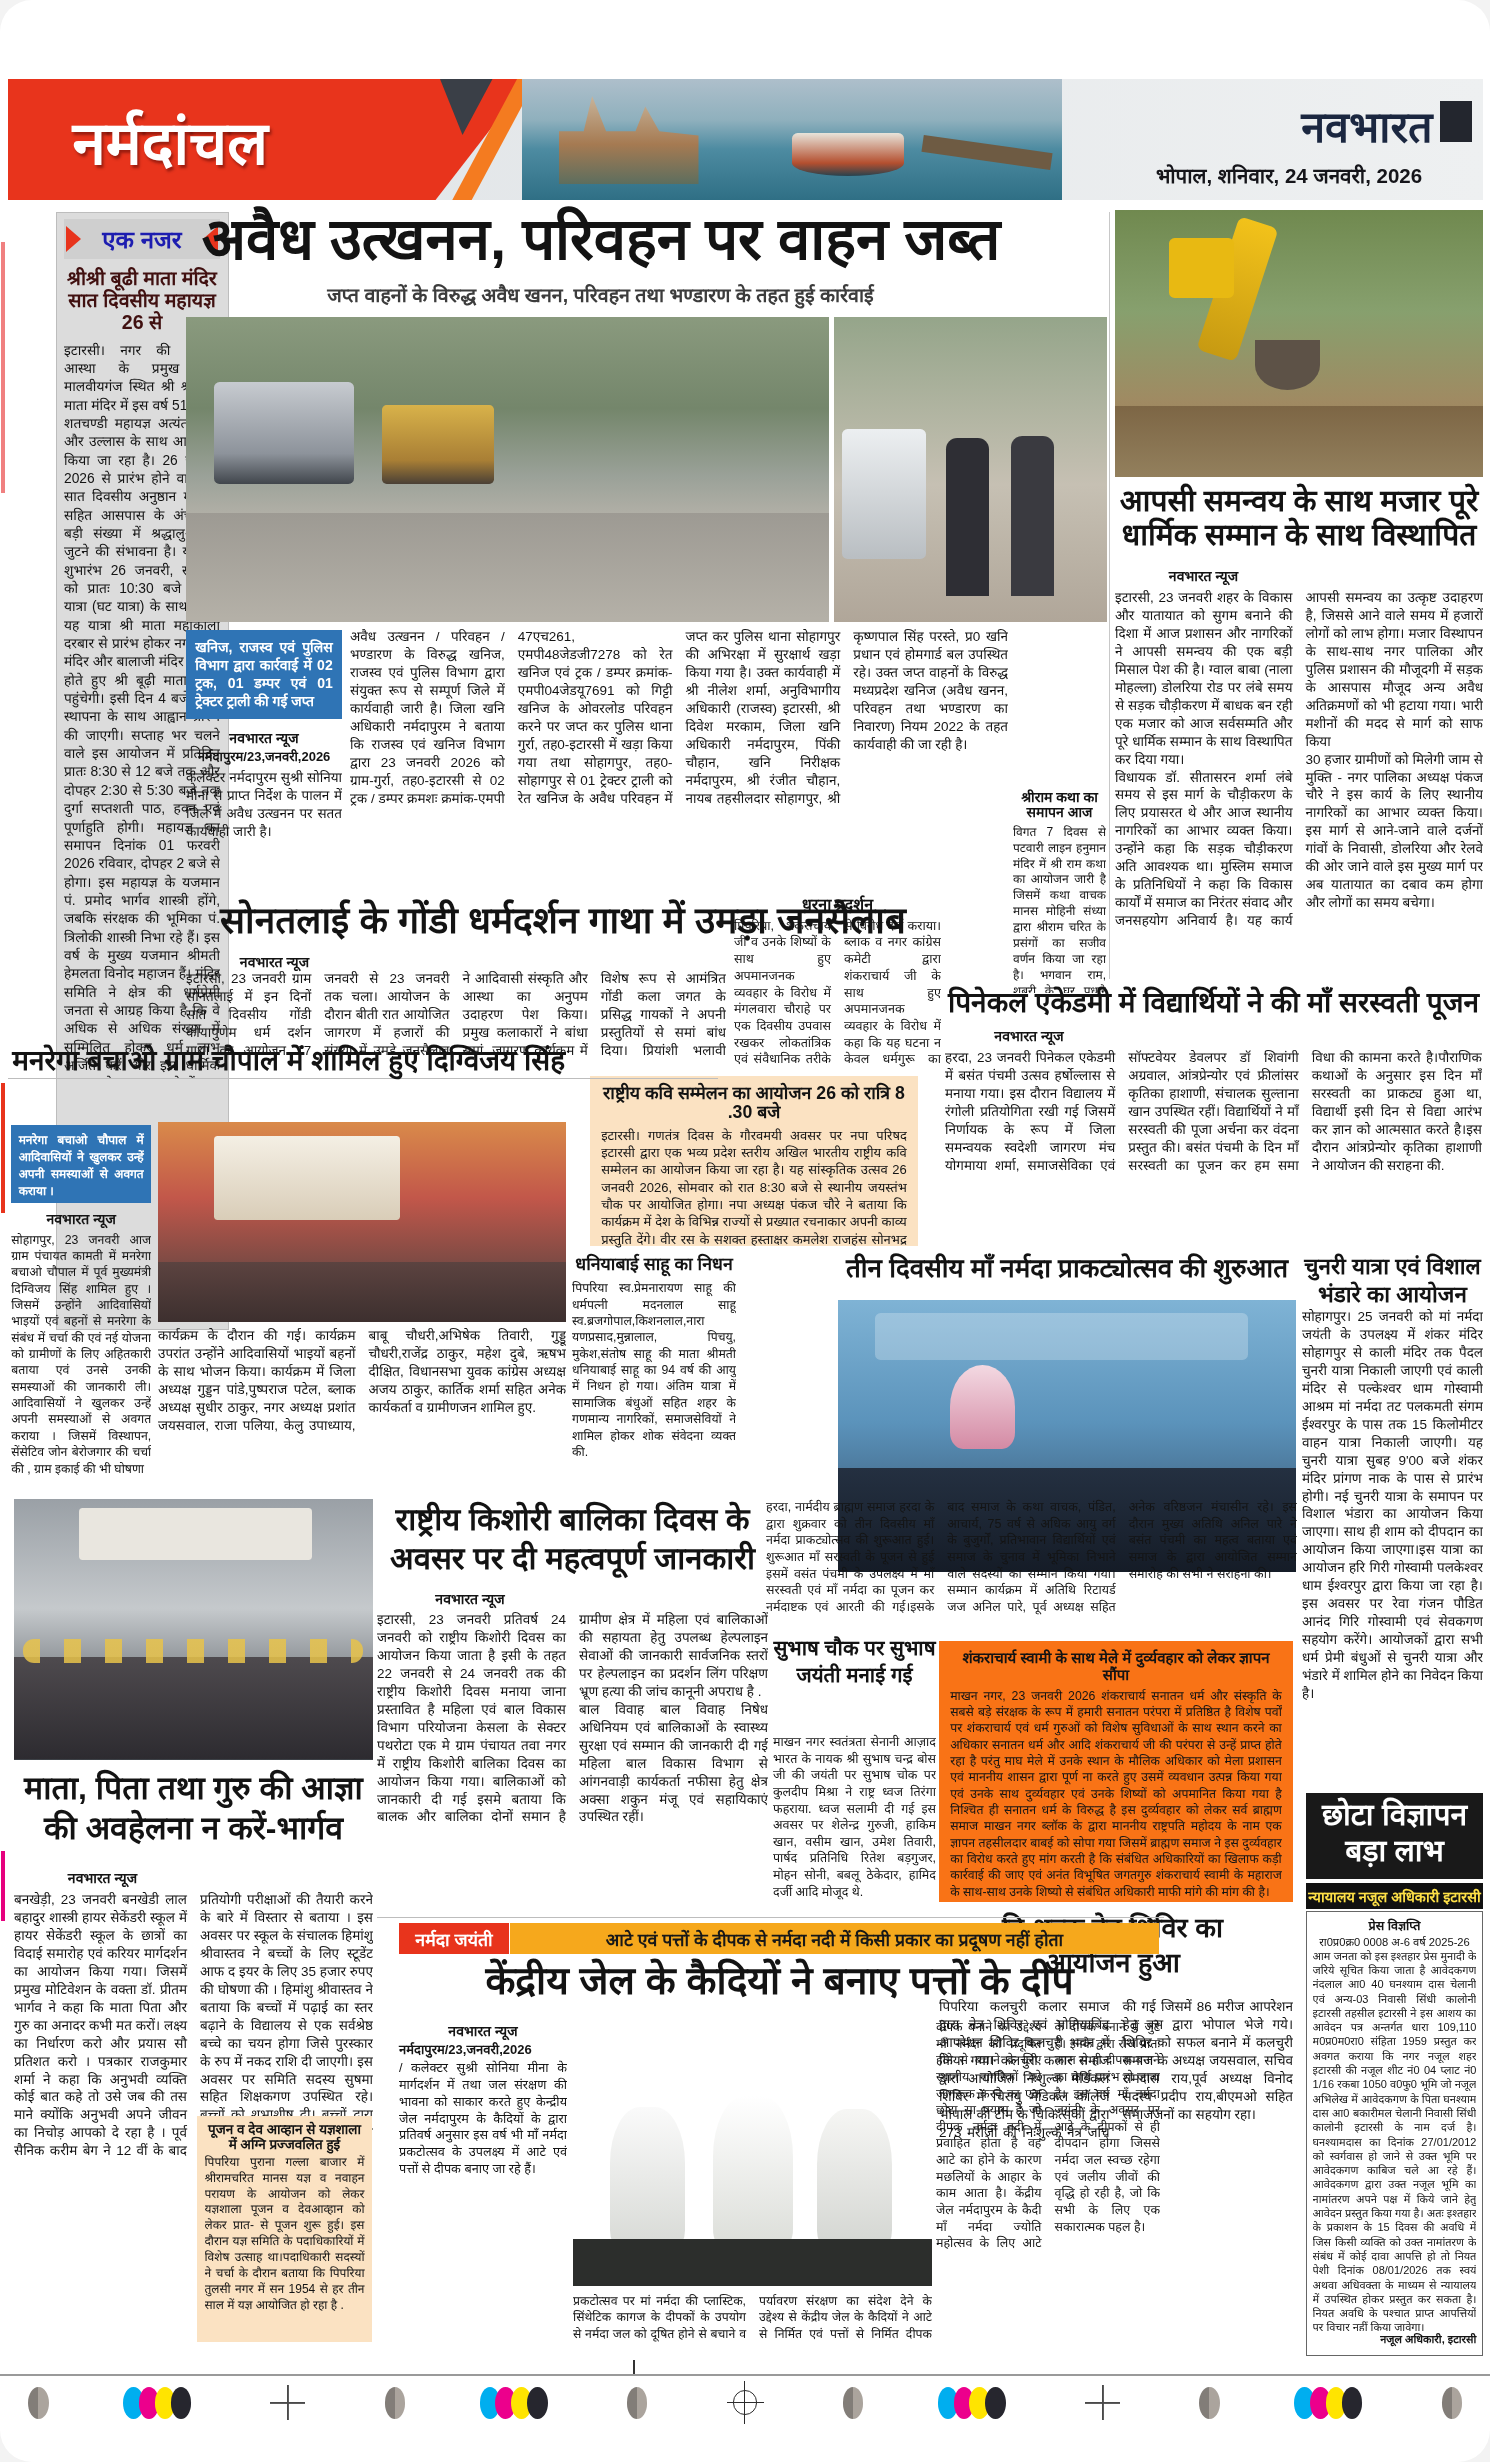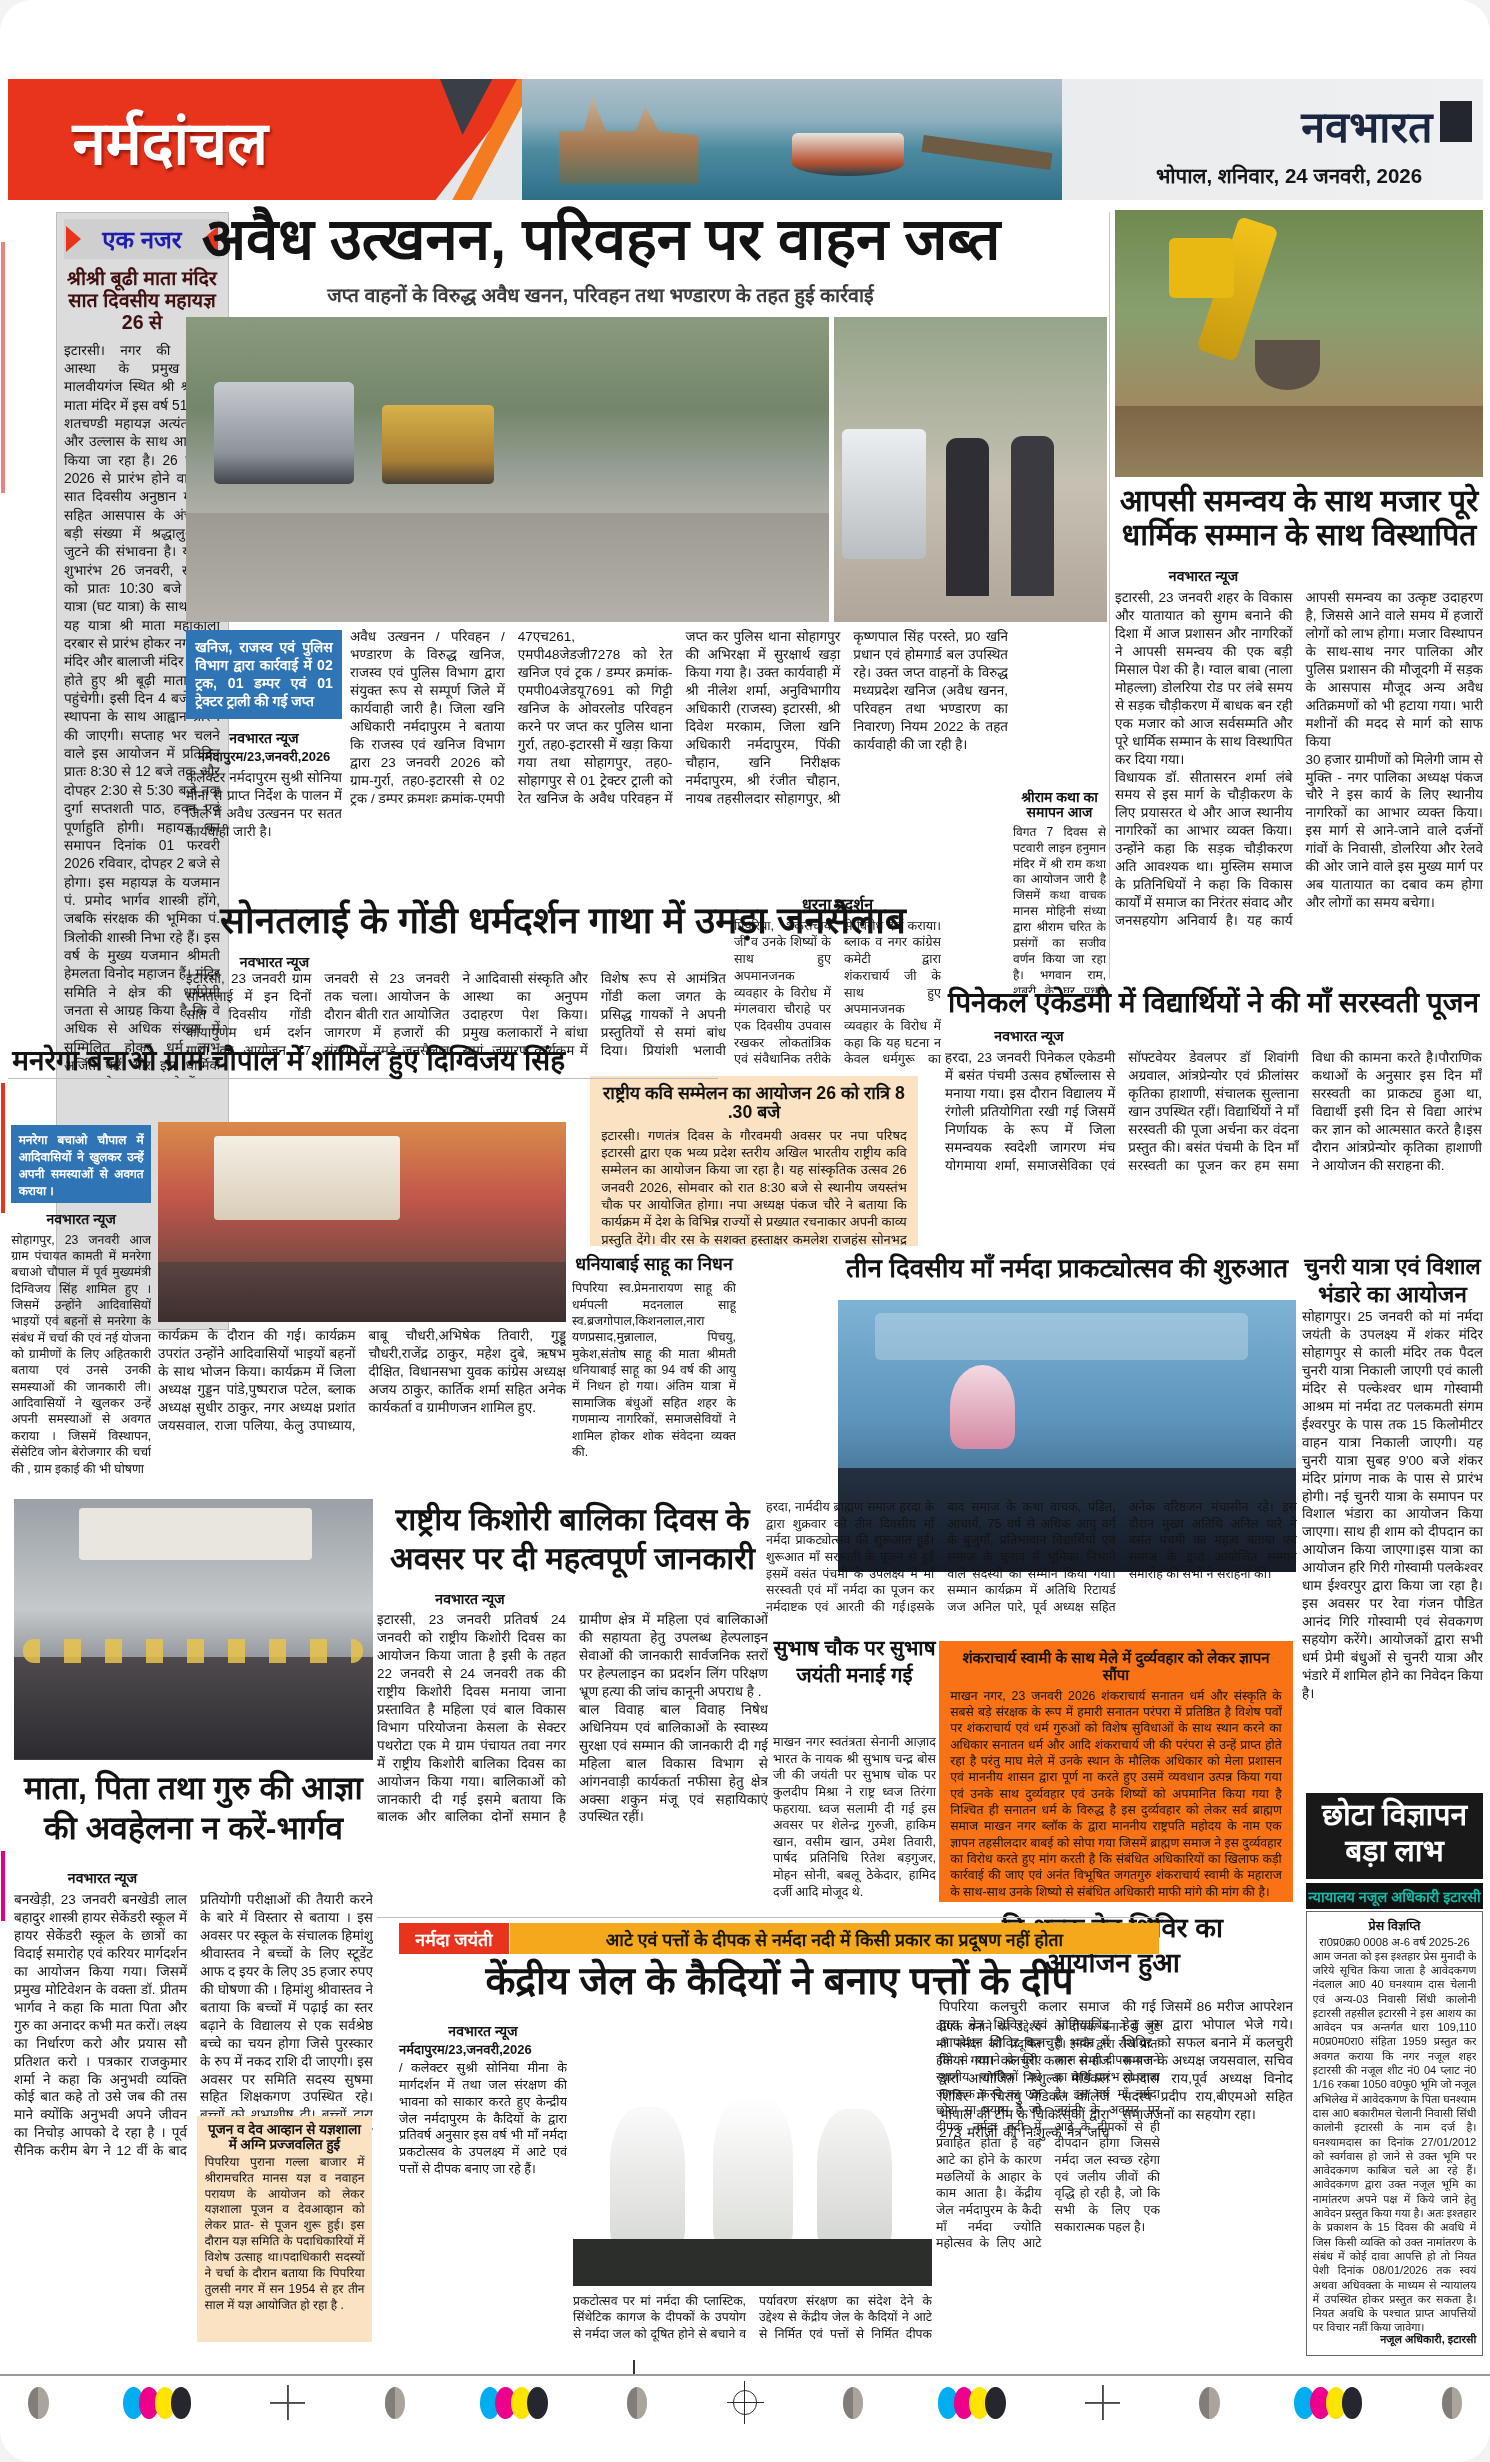--- a/index.html
+++ b/index.html
@@ -183,21 +183,21 @@
   <div class="abs hl ctr" style="left:959px;top:1911px;width:307px;font-size:27px;line-height:1.3;">नि:शुल्क नेत्र शिविर का आयोजन हुआ</div>
   <div class="abs jt c2" style="left:939px;top:1998px;width:354px;height:359px;">पिपरिया कलचुरी कलार समाज द्वारा नेत्र शिविर एवं मोतियाबिंद आपरेशन शिविर कलचुरी भवन में किया गया। कलचुरी कलार समाज द्वारा आयोजित निःशुल्क मेडिकल शिविर में चिरायु मेडिकल कॉलेज भोपाल की टीम के चिकित्सकों द्वारा 273 मरीजों की निःशुल्क नेत्र जांच की गई जिसमें 86 मरीज आपरेशन हेतु बस द्वारा भोपाल भेजे गये। शिविर को सफल बनाने में कलचुरी समाज के अध्यक्ष जयसवाल, सचिव रामदास राय,पूर्व अध्यक्ष विनोद सदस्य प्रदीप राय,बीएमओ सहित समाजजनों का सहयोग रहा।</div>
 
   <div class="abs hl ctr" style="left:1302px;top:1253px;width:181px;font-size:22.4px;line-height:1.25;">चुनरी यात्रा एवं विशाल भंडारे का आयोजन</div>
   <div class="abs jt" style="left:1302px;top:1308px;width:181px;height:480px;">सोहागपुर। 25 जनवरी को मां नर्मदा जयंती के उपलक्ष्य में शंकर मंदिर सोहागपुर से काली मंदिर तक पैदल चुनरी यात्रा निकाली जाएगी एवं काली मंदिर से पल्केश्वर धाम गोस्वामी आश्रम मां नर्मदा तट पलकमती संगम ईश्वरपुर के पास तक 15 किलोमीटर वाहन यात्रा निकाली जाएगी। यह चुनरी यात्रा सुबह 9'00 बजे शंकर मंदिर प्रांगण नाक के पास से प्रारंभ होगी। नई चुनरी यात्रा के समापन पर विशाल भंडारा का आयोजन किया जाएगा। साथ ही शाम को दीपदान का आयोजन किया जाएगा।इस यात्रा का आयोजन हरि गिरी गोस्वामी पलकेश्वर धाम ईश्वरपुर द्वारा किया जा रहा है। इस अवसर पर रेवा गंजन पौडित आनंद गिरि गोस्वामी एवं सेवकगण सहयोग करेंगे। आयोजकों द्वारा सभी धर्म प्रेमी बंधुओं से चुनरी यात्रा और भंडारे में शामिल होने का निवेदन किया है।</div>
 
   <div class="abs" style="left:1306px;top:1793px;width:177px;height:86px;background:#191919;color:#fff;text-align:center;padding-top:3.7px;">
     <div style="font-size:30px;font-weight:bold;line-height:1.2;">छोटा विज्ञापन</div>
     <div style="font-size:30px;font-weight:bold;line-height:1.2;">बड़ा लाभ</div>
   </div>
-  <div class="abs" style="left:1306px;top:1883px;width:177px;background:#111;color:#14b8a6;font-weight:bold;font-size:14.4px;text-align:center;padding:3.7px 0;">न्यायालय नजूल अधिकारी इटारसी</div>
+  <div class="abs" style="left:1306px;top:1883px;width:177px;background:#111;color:#fde047;font-weight:bold;font-size:14.4px;text-align:center;padding:3.7px 0;">न्यायालय नजूल अधिकारी इटारसी</div>
   <div class="abs" style="left:1306px;top:1911px;width:177px;height:445px;border:0.9px solid #666;padding:4.7px 5.6px;overflow:hidden;">
     <div class="ctr" style="font-weight:bold;font-size:12.6px;">प्रेस विज्ञप्ति</div>
     <div class="ctr" style="font-size:11.2px;">रा0प्र0क्र0 0008 अ-6 वर्ष 2025-26</div>
     <div class="jt" style="font-size:11px;line-height:1.3;height:382px;">आम जनता को इस इश्तहार प्रेस मुनादी के जरिये सूचित किया जाता है आवेदकगण नंदलाल आ0 40 घनश्याम दास चेलानी एवं अन्य-03 निवासी सिंधी कालोनी इटारसी तहसील इटारसी ने इस आशय का आवेदन पत्र अन्तर्गत धारा 109,110 म0प्र0म0रा0 संहिता 1959 प्रस्तुत कर अवगत कराया कि नगर नजूल शहर इटारसी की नजूल शीट नं0 04 प्लाट नं0 1/16 रकबा 1050 व0फु0 भूमि जो नजूल अभिलेख में आवेदकगण के पिता घनश्याम दास आ0 बकारीमल चेलानी निवासी सिंधी कालोनी इटारसी के नाम दर्ज है। घनश्यामदास का दिनांक 27/01/2012 को स्वर्गवास हो जाने से उक्त भूमि पर आवेदकगण काबिज चले आ रहे हैं। आवेदकगण द्वारा उक्त नजूल भूमि का नामांतरण अपने पक्ष में किये जाने हेतु आवेदन प्रस्तुत किया गया है। अतः इश्तहार के प्रकाशन के 15 दिवस की अवधि में जिस किसी व्यक्ति को उक्त नामांतरण के संबंध में कोई दावा आपत्ति हो तो नियत पेशी दिनांक 08/01/2026 तक स्वयं अथवा अधिवक्ता के माध्यम से न्यायालय में उपस्थित होकर प्रस्तुत कर सकता है। नियत अवधि के पश्चात प्राप्त आपत्तियों पर विचार नहीं किया जावेगा।</div>
     <div style="font-size:11px;font-weight:bold;text-align:right;">नजूल अधिकारी, इटारसी</div>
   </div>
 
   <div class="abs hr" style="left:377px;top:1917px;width:787px;"></div>
   <div class="abs" style="left:399px;top:1923px;width:110px;background:#e8341c;color:#fff;font-weight:bold;font-size:17.7px;text-align:center;padding:3.7px 0;">नर्मदा जयंती</div>
   <div class="abs" style="left:510px;top:1923px;width:649px;background:#f6a81c;color:#181818;font-weight:bold;font-size:17.7px;text-align:center;padding:3.7px 0;">आटे एवं पत्तों के दीपक से नर्मदा नदी में किसी प्रकार का प्रदूषण नहीं होता</div>

